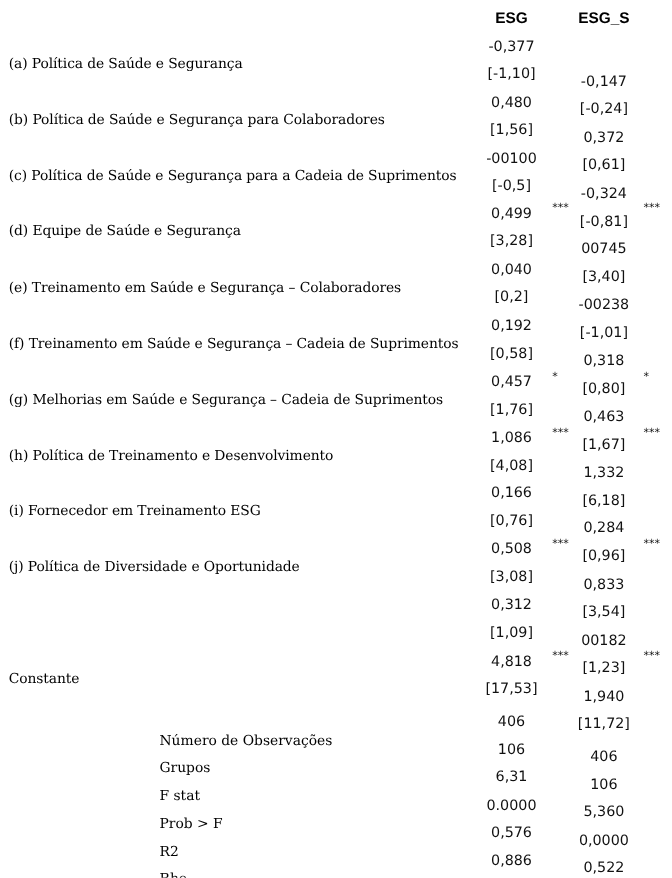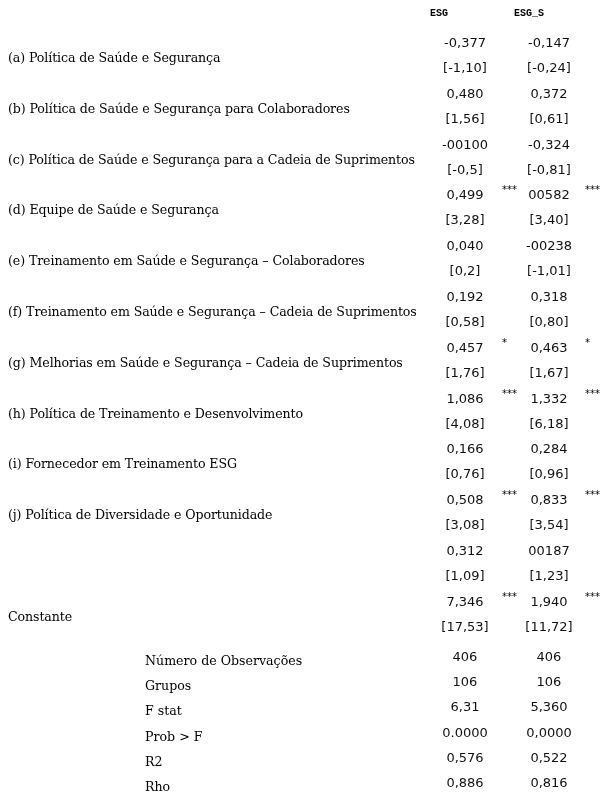--- a/index.html
+++ b/index.html
@@ -3,45 +3,45 @@
 <meta charset="utf-8">
 <style>
   html, body { margin: 0; padding: 0; background: #ffffff; }
   body {
     width: 611px; height: 798px; position: relative; overflow: hidden;
     font-family: "DejaVu Serif", "Liberation Serif", serif;
     color: #000; font-size: 13px;
   }
   .hdr {
     position: absolute; top: 8px; font-weight: bold;
-    font-family: Liberation Mono, monospace; font-size: 10px;
-    width: 70px;
+    font-family: Liberation Sans, sans-serif; font-size: 14px;
+    text-align: center; width: 70px;
   }
   .hdr.esg { left: 430px; }
   .hdr.esgs { left: 514px; }
   .row { position: absolute; left: 0; width: 611px; height: 50px; }
   .lbl {
     position: absolute; left: 8px; top: 15px; white-space: nowrap;
     font-size: 12.6px; letter-spacing: -0.1px;
   }
   .cell {
     position: absolute; width: 70px; text-align: center; white-space: nowrap;
     font-family: "DejaVu Sans", sans-serif; font-size: 13px; color: #111;
   }
   .c1 { left: 430px; }
-  .c2 { left: 514px; }
+  .c2 { left: 514px; margin-top: 32px; }
   .coef { top: 0px; }
   .ci { top: 25px; }
   .star {
     position: absolute; top: -3px; font-size: 10px; font-family: "DejaVu Sans", sans-serif;
   }
   .s1 { left: 502px; }
   .s2 { left: 585px; }
   .stat { position: absolute; left: 0; width: 611px; height: 25px; }
-  .stat .slbl { position: absolute; left: 145px; top: 4px; font-size: 12.6px; white-space: nowrap; }
+  .stat .slbl { position: absolute; left: 145px; top: 16px; font-size: 12.6px; white-space: nowrap; }
 </style>
 </head>
 <body>
 
 <div>
   <div class="hdr esg">ESG</div>
   <div class="hdr esgs">ESG_S</div>
 
   <div id="rows">
       <div class="row" style="top: 35px;">
@@ -69,21 +69,21 @@
         <span class="cell c1 ci">[-0,5]</span>
         <span class="cell c2 coef">-0,324</span>
         <span class="star s2"></span>
         <span class="cell c2 ci">[-0,81]</span>
       </div>
       <div class="row" style="top: 187.4px;">
         <span class="lbl">(d) Equipe de Saúde e Segurança</span>
         <span class="cell c1 coef">0,499</span>
         <span class="star s1">***</span>
         <span class="cell c1 ci">[3,28]</span>
-        <span class="cell c2 coef">00582</span>
+        <span class="cell c2 coef">00745</span>
         <span class="star s2">***</span>
         <span class="cell c2 ci">[3,40]</span>
       </div>
       <div class="row" style="top: 238.2px;">
         <span class="lbl">(e) Treinamento em Saúde e Segurança – Colaboradores</span>
         <span class="cell c1 coef">0,040</span>
         <span class="star s1"></span>
         <span class="cell c1 ci">[0,2]</span>
         <span class="cell c2 coef">-00238</span>
         <span class="star s2"></span>
@@ -131,27 +131,27 @@
         <span class="star s1">***</span>
         <span class="cell c1 ci">[3,08]</span>
         <span class="cell c2 coef">0,833</span>
         <span class="star s2">***</span>
         <span class="cell c2 ci">[3,54]</span>
       </div>
       <div class="row" style="top: 543px;">
         <span class="cell c1 coef">0,312</span>
         <span class="star s1"></span>
         <span class="cell c1 ci">[1,09]</span>
-        <span class="cell c2 coef">00187</span>
+        <span class="cell c2 coef">00182</span>
         <span class="star s2"></span>
         <span class="cell c2 ci">[1,23]</span>
       </div>
       <div class="row" style="top: 593.8px;">
         <span class="lbl">Constante</span>
-        <span class="cell c1 coef">7,346</span>
+        <span class="cell c1 coef">4,818</span>
         <span class="star s1">***</span>
         <span class="cell c1 ci">[17,53]</span>
         <span class="cell c2 coef">1,940</span>
         <span class="star s2">***</span>
         <span class="cell c2 ci">[11,72]</span>
       </div>
     </div>
   <div id="stats">
       <div class="stat" style="top: 649px;">
         <span class="slbl">Número de Observações</span>

